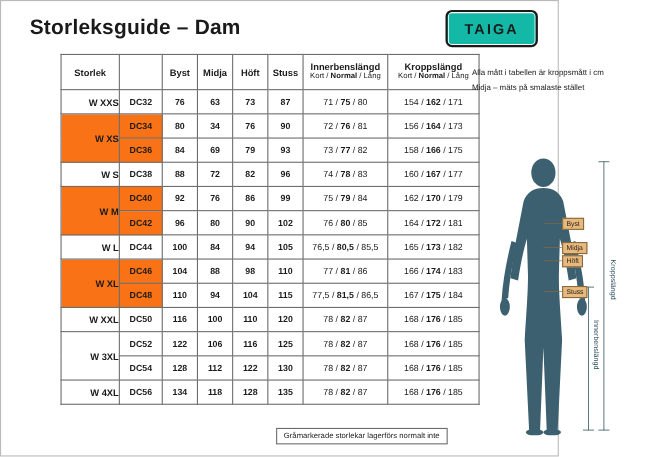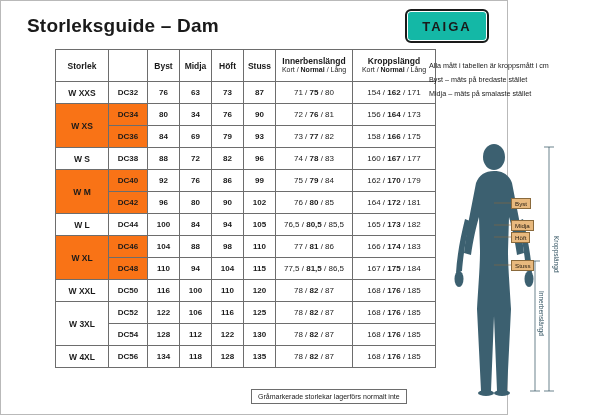--- a/index.html
+++ b/index.html
@@ -48,21 +48,21 @@
   }
   thead th{height:31px;font-size:8.5px;background:#ffffff;}
   .col-storlek{width:52px;}
   .col-dc{width:38px;}
   .col-m{width:31px;}
   .col-inner{width:76px;}
   .col-kropp{width:82px;}
   .sub{font-weight:normal;font-size:7px;display:block;line-height:1.25;}
   .sub b{font-weight:bold;}
   .tan{background:#f97316;}
-  .grp{font-size:8.5px;font-weight:bold;}
+  .grp{font-size:8.5px;font-weight:bold;text-align:right;}
   .slash{font-weight:normal;}
   .slash b{font-weight:bold;}
 
   
   .notes{
     position:absolute;left:428px;top:60px;width:168px;
     font-size:7.2px;line-height:1.5;color:#1a1a1a;
   }
   .notes p{margin:0 0 3px 0;}
   .indent{padding-left:28px;display:block;}
@@ -253,21 +253,20 @@
           <td>128</td>
           <td>135</td>
           <td class="slash">78 / <b>82</b> / 87</td>
           <td class="slash">168 / <b>176</b> / 185</td>
         </tr>
       </tbody>
   </table>
 
   <div class="notes">
     <p>Alla mått i tabellen är kroppsmått i cm</p>
-    <p>Byst – mäts på bredaste stället</p>
     <p>Midja – mäts på smalaste stället</p>
   </div>
 
   <div class="figwrap">
     <svg class="fig-svg" width="166" height="255" viewBox="0 0 166 255">
       <g fill="#3c6070">
         <ellipse cx="63" cy="16" rx="11" ry="13"></ellipse>
         <path d="M63 30 C54 30 48 34 45 42 L38 78 C36 88 34 104 33 112 L40 114 C42 100 45 86 48 76 L49 110 C49 126 47 150 46 168 L50 250 L60 250 L63 175 L66 250 L76 250 L80 168 C79 150 77 126 77 110 L78 76 C81 86 84 100 86 114 L93 112 C92 104 90 88 88 78 L81 42 C78 34 72 30 63 30 Z"></path>
         <path d="M39 80 C35 96 32 116 31 130 L25 132 C26 114 30 94 34 78 Z"></path>
         <path d="M87 80 C91 96 94 116 95 130 L101 132 C100 114 96 94 92 78 Z"></path>

